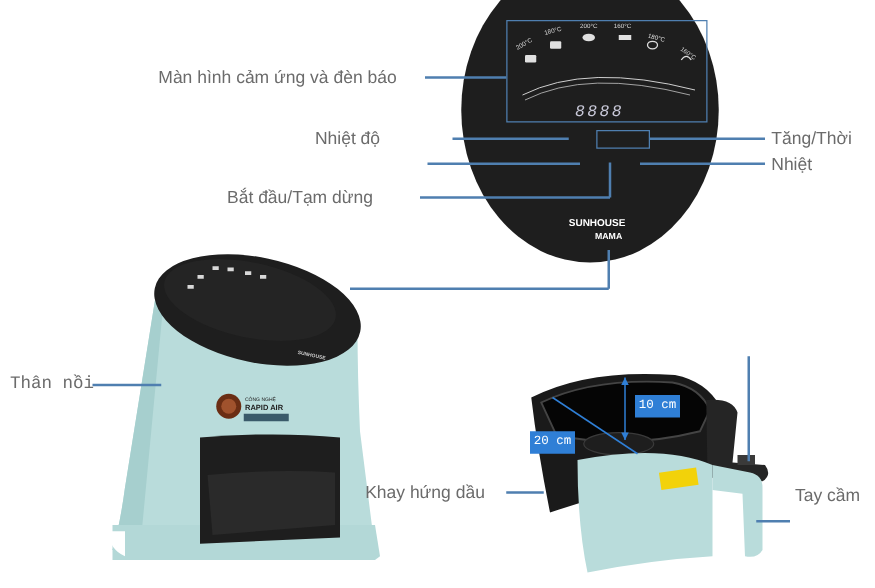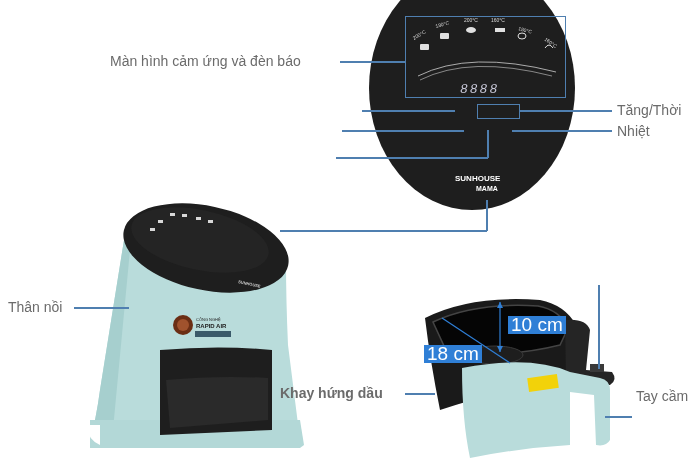--- a/index.html
+++ b/index.html
@@ -3,28 +3,28 @@
 <meta charset="utf-8">
 <style>
   * { box-sizing: border-box; margin: 0; padding: 0; }
   html, body { width: 700px; height: 470px; background: #ffffff; overflow: hidden; }
   body { position: relative; font-family: "Liberation Sans", sans-serif; }
   .stage { position: absolute; left: 0; top: 0; width: 700px; height: 470px; }
   .label {
     position: absolute; font-family: "Liberation Sans", sans-serif;
     font-size: 14px; color: #6b6b6b; white-space: nowrap; line-height: 16px;
   }
-  .label.right { text-align: left; }
+  .label.right { text-align: center; }
   .line { position: absolute; background: #4f7fb0; }
   .hl { height: 1.5px; }
   .vl { width: 1.5px; }
   .box { position: absolute; border: 1.5px solid #4f7fb0; }
   .dim-badge {
     position: absolute; background: #2f7fd6; color: #ffffff;
-    font-family: Liberation Sans, sans-serif; font-size: 19px;
+    font-family: Liberation Mono, monospace; font-size: 10px;
     line-height: 18px; padding: 0 3px;
   }
   svg { position: absolute; left: 0; top: 0; }
 </style>
 </head>
 <body>
 
 <div class="stage">
 
   <svg width="700" height="470" viewBox="0 0 700 470">
@@ -117,22 +117,24 @@
   <div class="line hl" style="left:520px; top:110px; width:92px;"></div>
   <div class="line hl" style="left:512px; top:130px; width:100px;"></div>
   <div class="line vl" style="left:486px; top:200px; height:31px;"></div>
   <div class="line hl" style="left:280px; top:230px; width:207px;"></div>
   <div class="line hl" style="left:74px; top:307px; width:55px;"></div>
   <div class="line hl" style="left:405px; top:393px; width:30px;"></div>
   <div class="line vl" style="left:598px; top:285px; height:84px;"></div>
   <div class="line hl" style="left:605px; top:416px; width:27px;"></div>
 
   <div class="label right" style="left:110px; top:53px; width:224px;">Màn hình cảm ứng và đèn báo</div>
+  <div class="label right" style="left:200px; top:102px; width:156px;">Nhiệt độ</div>
+  <div class="label right" style="left:150px; top:149px; width:180px;">Bắt đầu/Tạm dừng</div>
   <div class="label" style="left:617px; top:102px;">Tăng/Thời</div>
   <div class="label" style="left:617px; top:123px;">Nhiệt</div>
-  <div class="label" style="left:8px; top:299px;">Thân nồi</div>
-  <div class="label right" style="left:280px; top:385px; width:120px;font-weight:bold;">Khay hứng dầu</div>
+  <div class="label" style="left:8px; top:299px;font-family:Liberation Mono, monospace;">Thân nồi</div>
+  <div class="label right" style="left:280px; top:385px; width:120px;">Khay hứng dầu</div>
   <div class="label" style="left:636px; top:388px;">Tay cầm</div>
 
   <div class="dim-badge" style="left:508px; top:316px;">10 cm</div>
-  <div class="dim-badge" style="left:424px; top:345px;">18 cm</div>
+  <div class="dim-badge" style="left:424px; top:345px;">20 cm</div>
 
 </div>
 
 </body></html>

